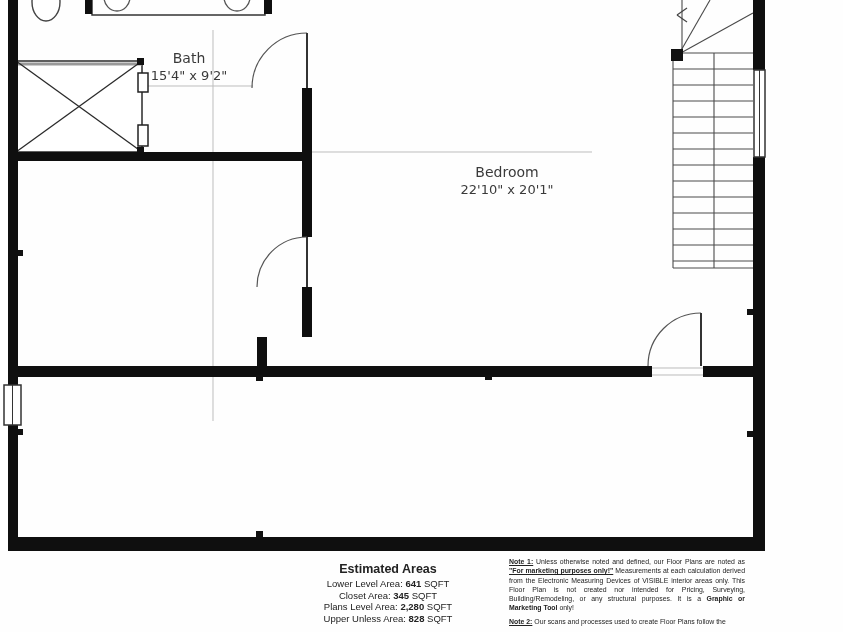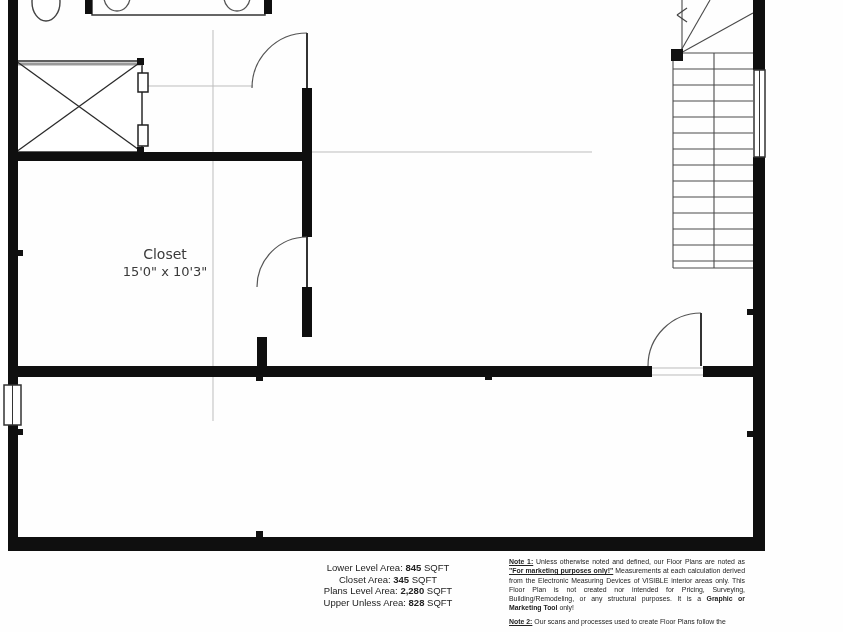--- a/index.html
+++ b/index.html
@@ -135,29 +135,34 @@
       <line x1="307" y1="237" x2="307" y2="287" stroke="#333" stroke-width="2"></line>
     </g>
     <g fill="none">
       <line x1="652" y1="368" x2="703" y2="368" stroke="#bbb" stroke-width="1"></line>
       <line x1="652" y1="375" x2="703" y2="375" stroke="#bbb" stroke-width="1"></line>
       <path d="M701,313 A53,53 0 0 0 648,366" stroke="#555" stroke-width="1.2"></path>
       <line x1="701" y1="313" x2="701" y2="366" stroke="#333" stroke-width="2"></line>
     </g>
   </svg>
 
-  <div class="room-label" style="left:165px;top:246px">
-    <div class="room-name">Closet</div>
-    <div class="room-dims">15'0" x 10'3"</div>
+  <div class="room-label" style="left:189px;top:50px">
+    <div class="room-name">Bath</div>
+    <div class="room-dims">15'4" x 9'2"</div>
+  </div>
+  <div class="room-label" style="left:507px;top:164px">
+    <div class="room-name">Bedroom</div>
+    <div class="room-dims">22'10" x 20'1"</div>
   </div>
 
   <div class="areas-block">
+    <div class="areas-title">Estimated Areas</div>
     <div class="area-row">
       <span>Lower Level Area:</span>
-      <b>845</b>
+      <b>641</b>
       <span>SQFT</span>
     </div>
     <div class="area-row">
       <span>Closet Area:</span>
       <b>345</b>
       <span>SQFT</span>
     </div>
     <div class="area-row">
       <span>Plans Level Area:</span>
       <b>2,280</b>

